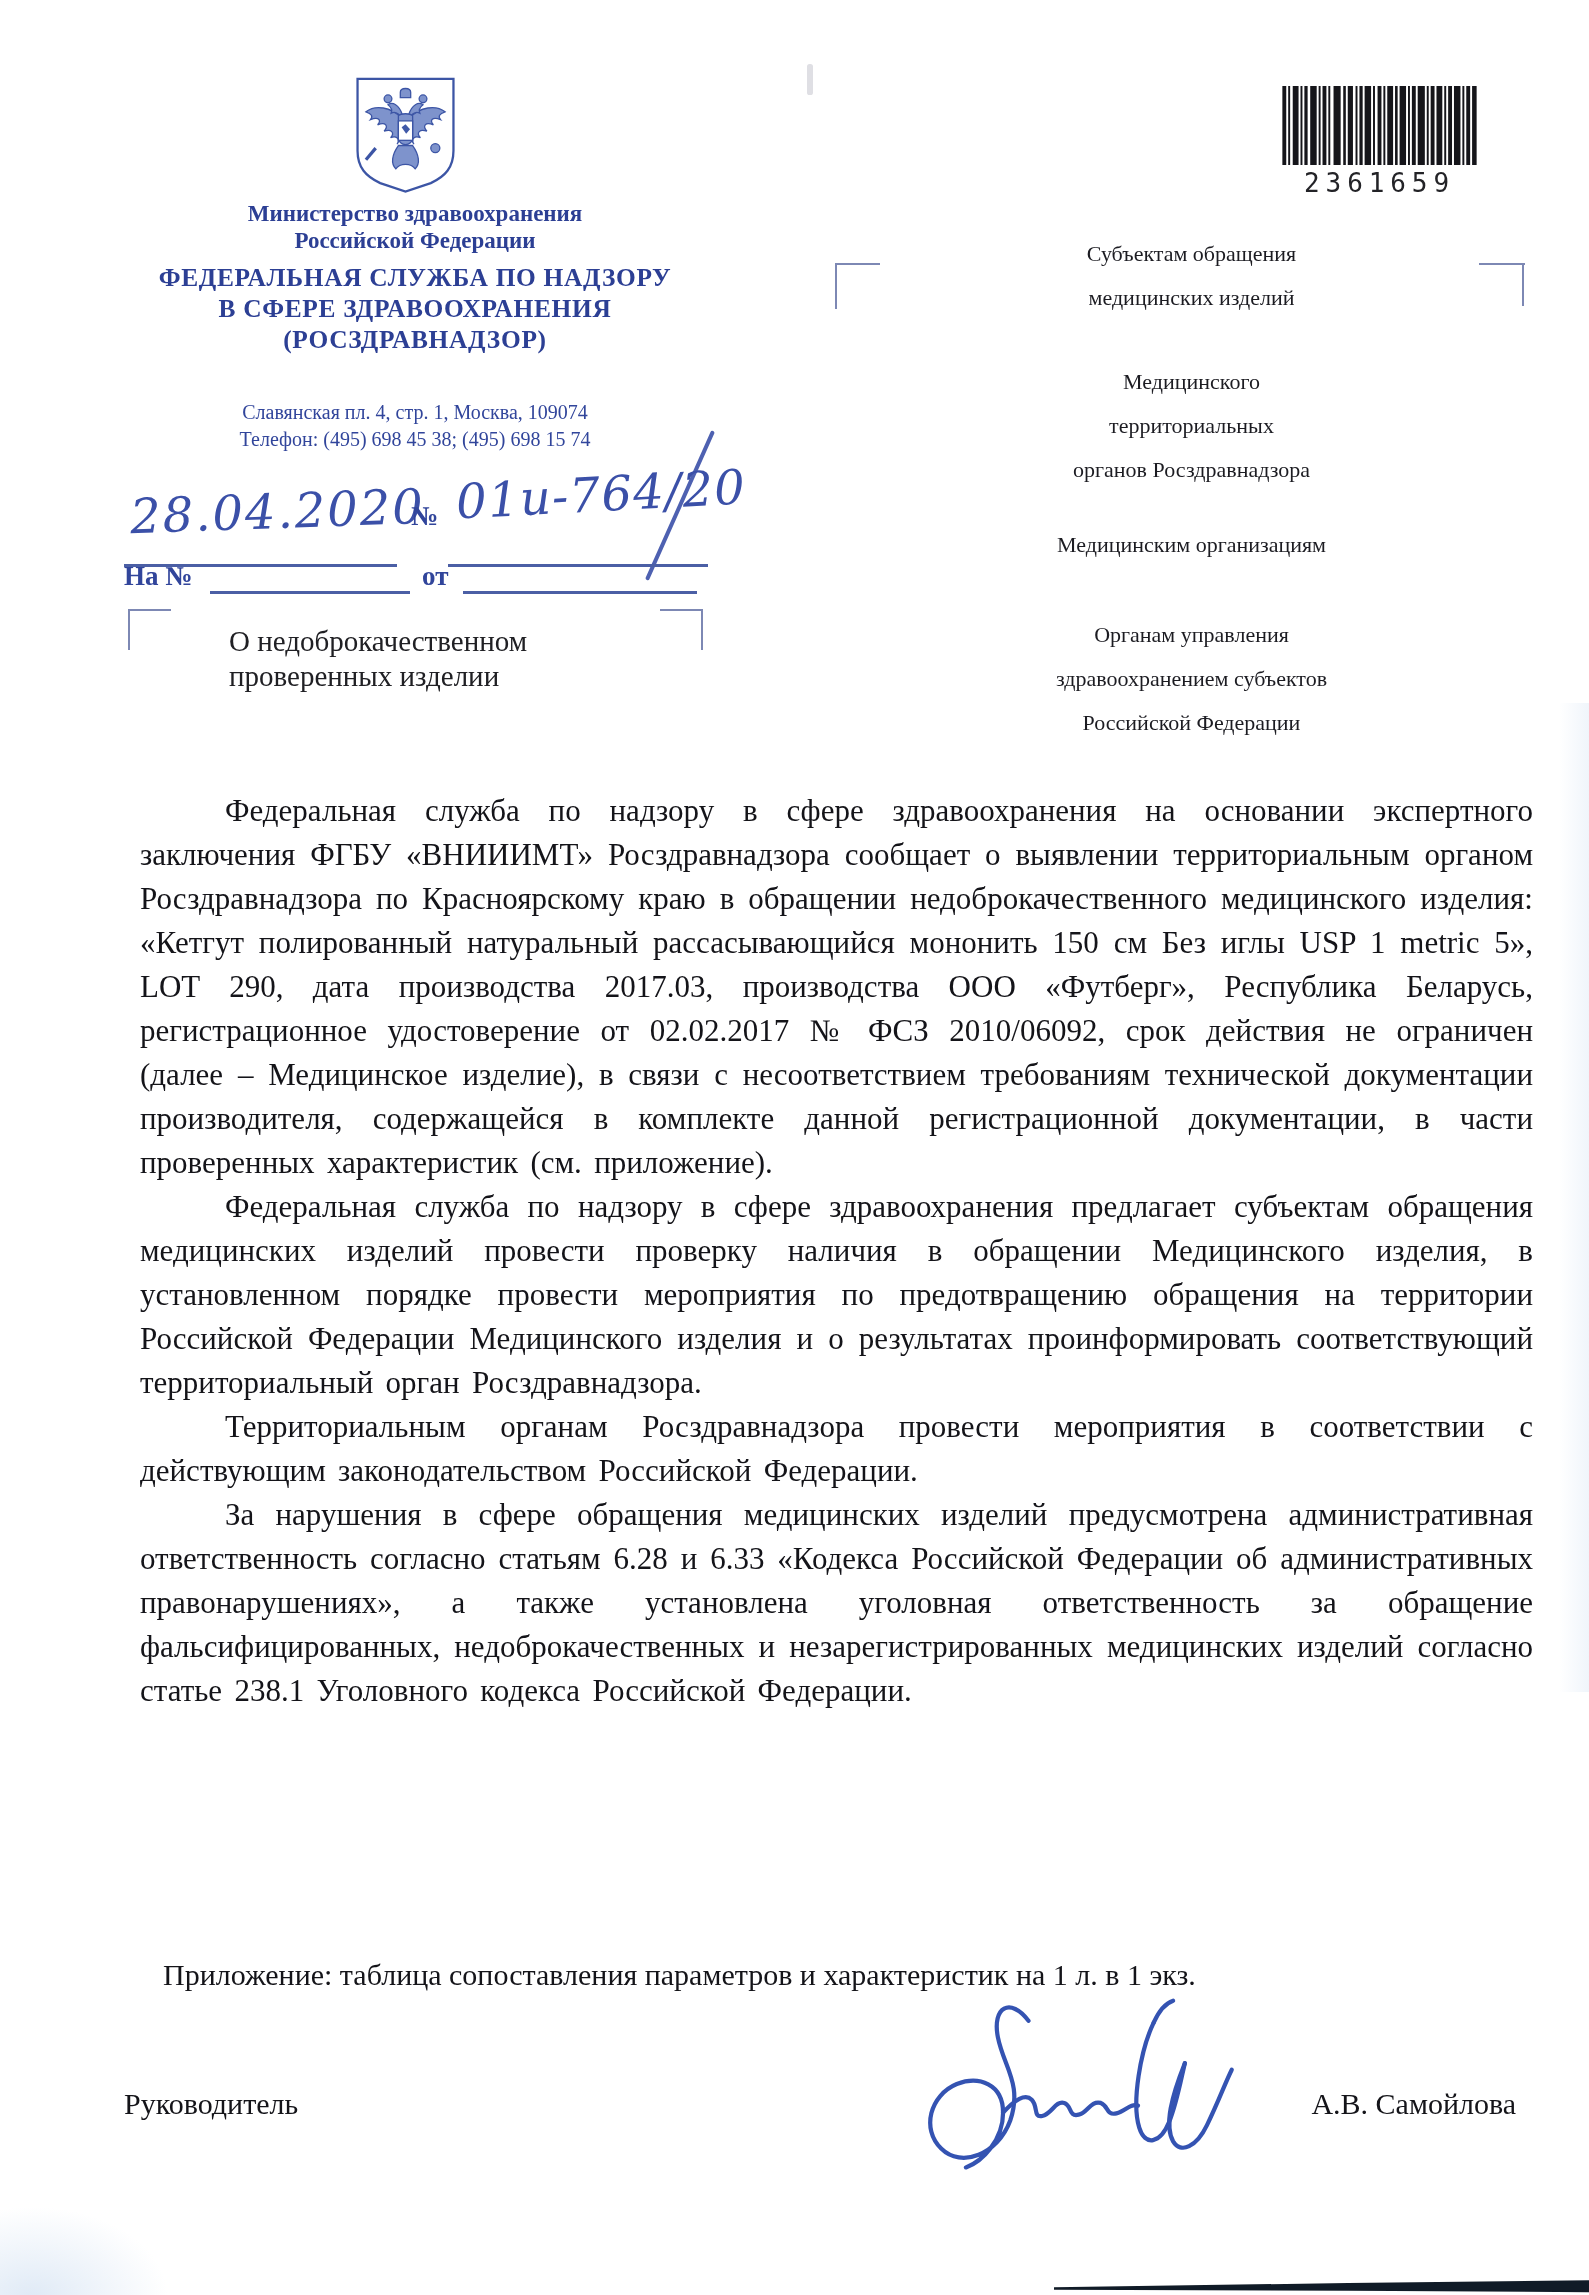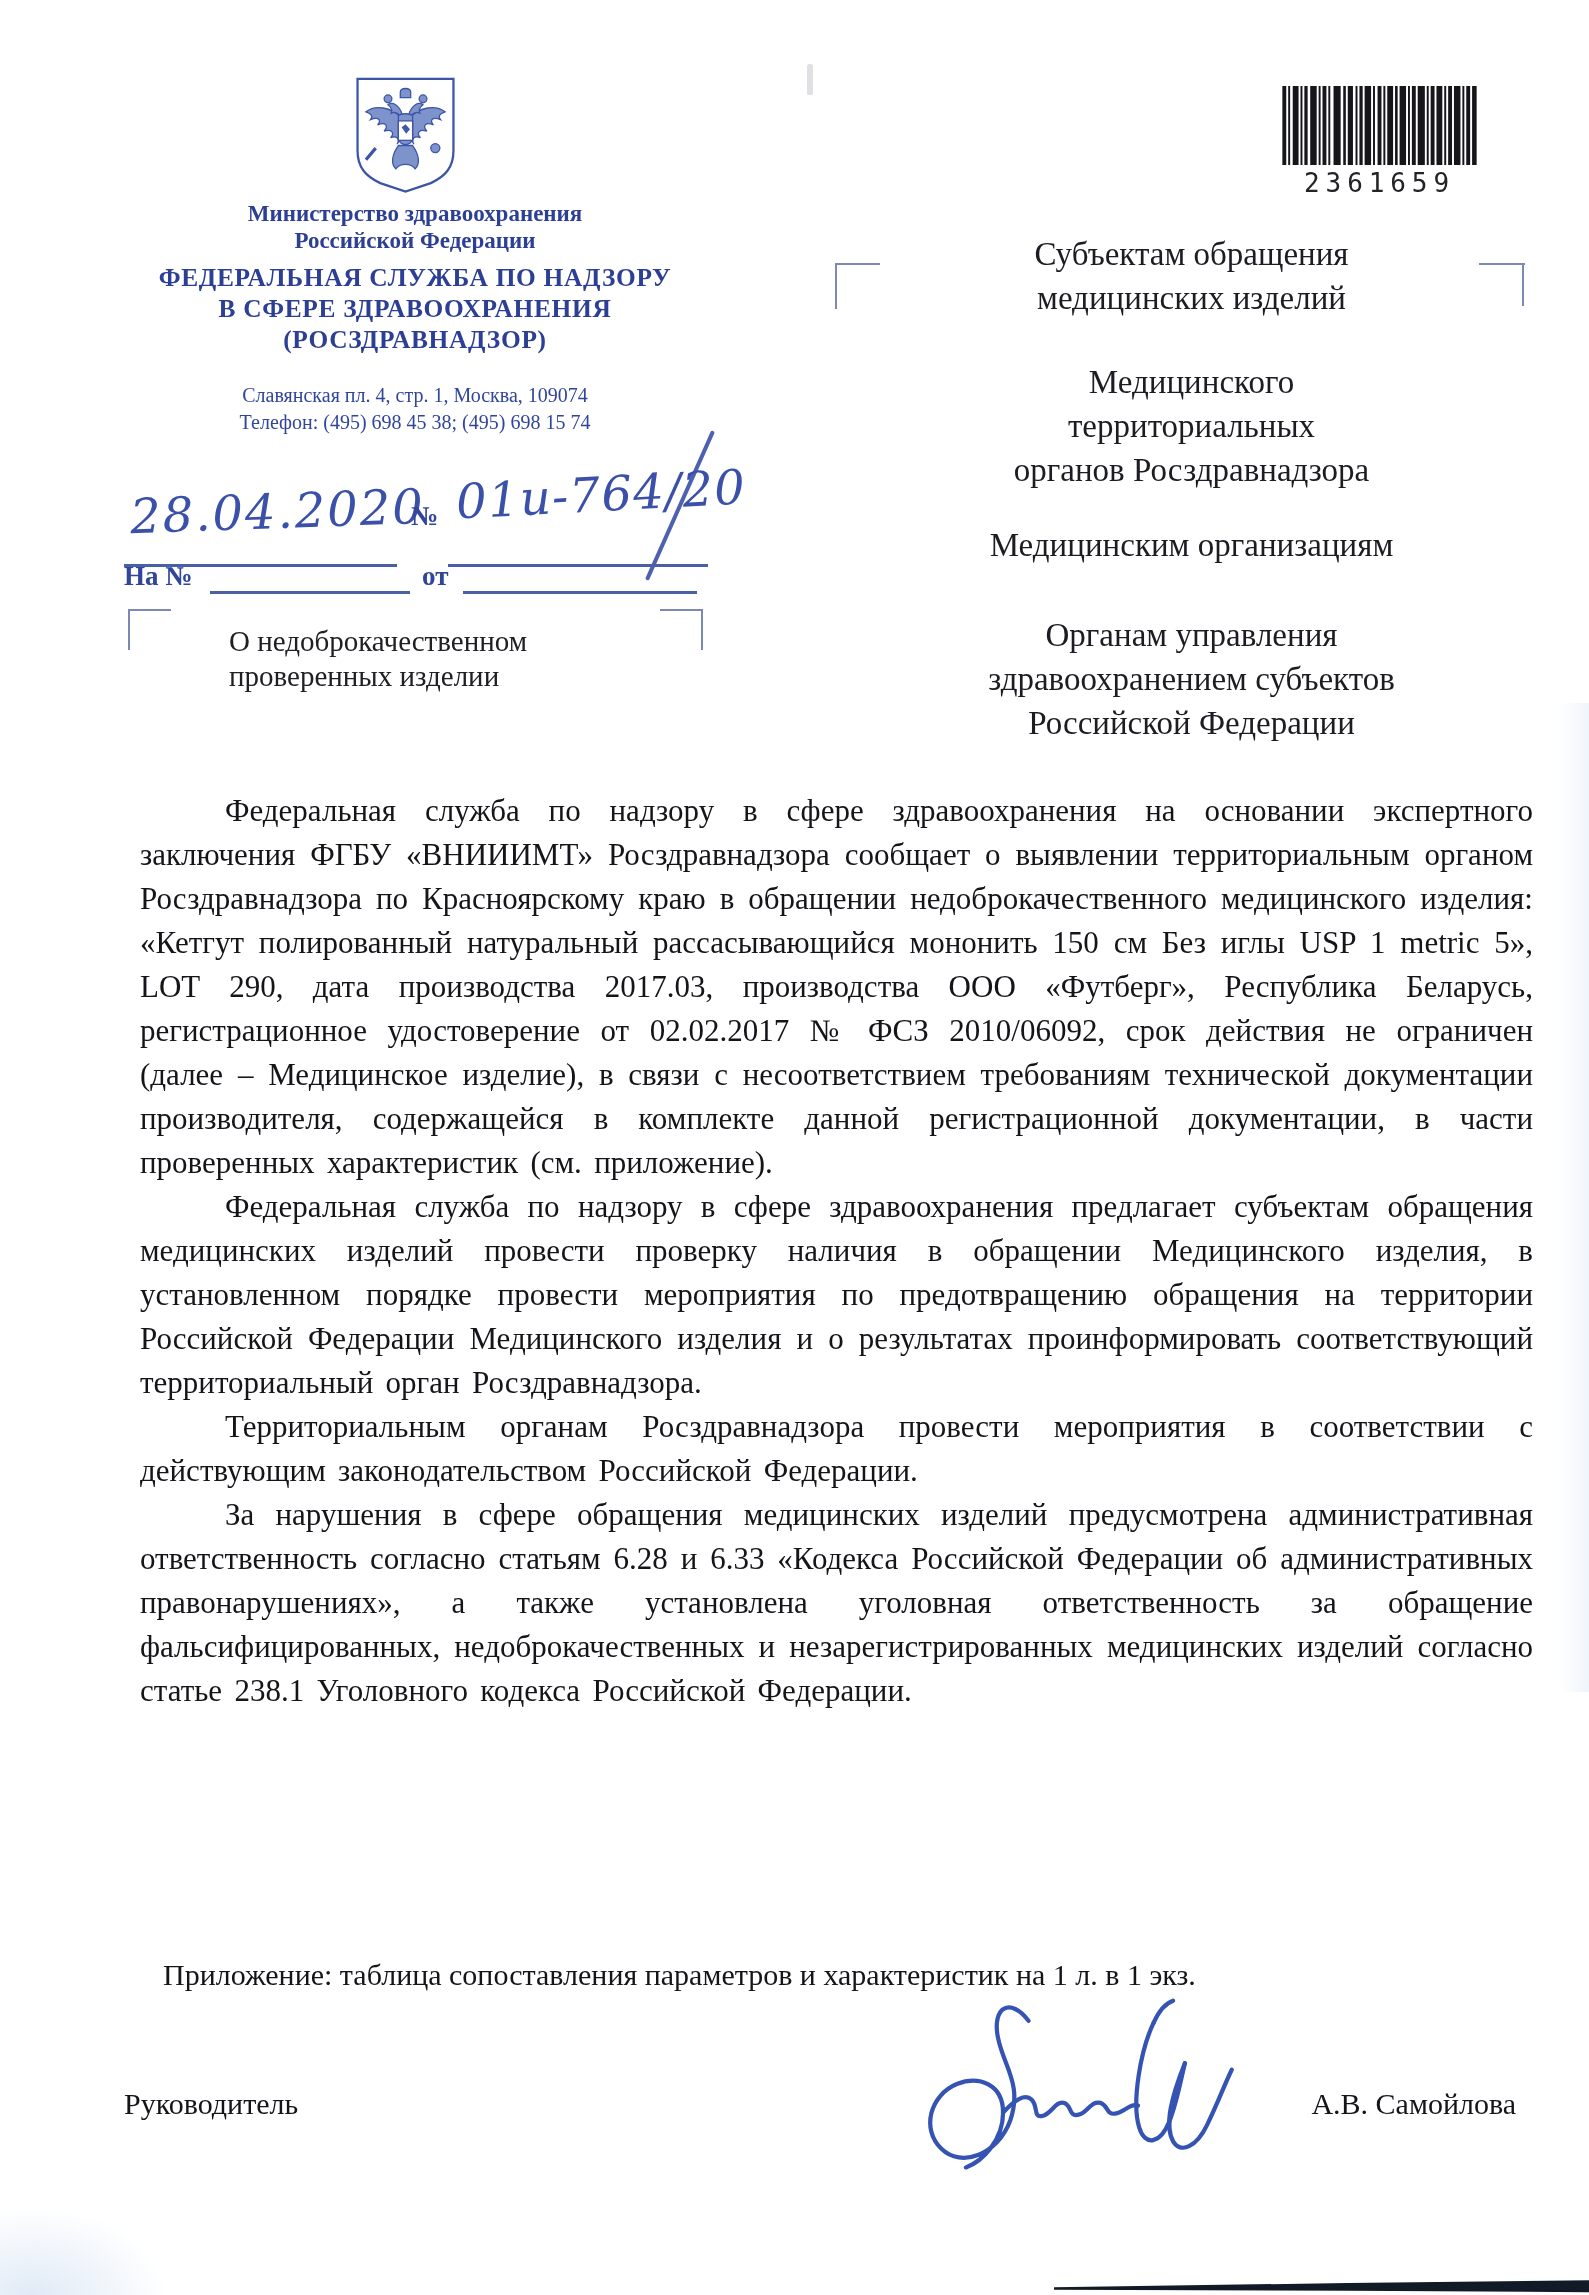--- a/index.html
+++ b/index.html
@@ -28,21 +28,21 @@
   .rule{background:#4b5fa5;height:2.6px;}
   .formtext{color:#31459b;font-size:27px;font-weight:bold;}
   .bigslash{left:678px;top:424px;width:3.9px;height:163px;background:#3b50a8;
     transform:rotate(24deg);border-radius:2px;opacity:.9;}
   
   .brk{background:#7d88b4;}
   
   .subject{left:229px;top:624px;width:456px;font-size:29px;line-height:35px;color:#202024;}
   
   .recipients{left:905px;top:232px;width:573px;text-align:center;
-    font-size:33px;line-height:44px;color:#1c1c22;}
+    font-size:22px;line-height:44px;color:#1c1c22;}
   .rec-group{margin:0 0 0 0;}
   .rg2{margin-top:40px;} .rg3{margin-top:31px;} .rg4{margin-top:46px;}
   
   .body-text{left:124px;top:789px;width:1393px;font-size:31px;line-height:44px;
     text-align:justify;color:#141419;word-spacing:4.6px;margin-left:16px;}
   .body-text p{margin:0;text-indent:85px;}
   .attachment{left:163px;top:1958px;width:1367px;font-size:30px;color:#141419;}
   
   .sig-title{left:124px;top:2087px;font-size:30px;color:#141419;}
   .sig-name{right:73px;top:2087px;font-size:30px;color:#141419;}
@@ -86,21 +86,21 @@
     <path d="M75,82 l6,-5 l7,8 l-6,7 z" fill="#4059a8" stroke="none"></path>
   </g>
 </svg>
 
 <div class="abs lh-col" style="top:200px;">
   <div class="ministry">Министерство здравоохранения</div>
   <div class="ministry">Российской Федерации</div>
   <div class="service" style="margin-top:7.8px;">ФЕДЕРАЛЬНАЯ СЛУЖБА ПО НАДЗОРУ</div>
   <div class="service">В СФЕРЕ ЗДРАВООХРАНЕНИЯ</div>
   <div class="service">(РОСЗДРАВНАДЗОР)</div>
-  <div class="addr" style="margin-top:27px;">Славянская пл. 4, стр. 1, Москва, 109074</div>
+  <div class="addr" style="margin-top:44px;">Славянская пл. 4, стр. 1, Москва, 109074</div>
   <div class="addr">Телефон: (495) 698 45 38; (495) 698 15 74</div>
 </div>
 
 <div class="abs barcode-wrap">
   <svg width="195" height="79" viewBox="0 0 300 122">
     <g fill="#15151a">
       <rect x="0" y="0" width="6" height="122"></rect>
         <rect x="9" y="0" width="3" height="122"></rect>
       <rect x="16" y="0" width="9" height="122"></rect>
         <rect x="28" y="0" width="3" height="122"></rect>

